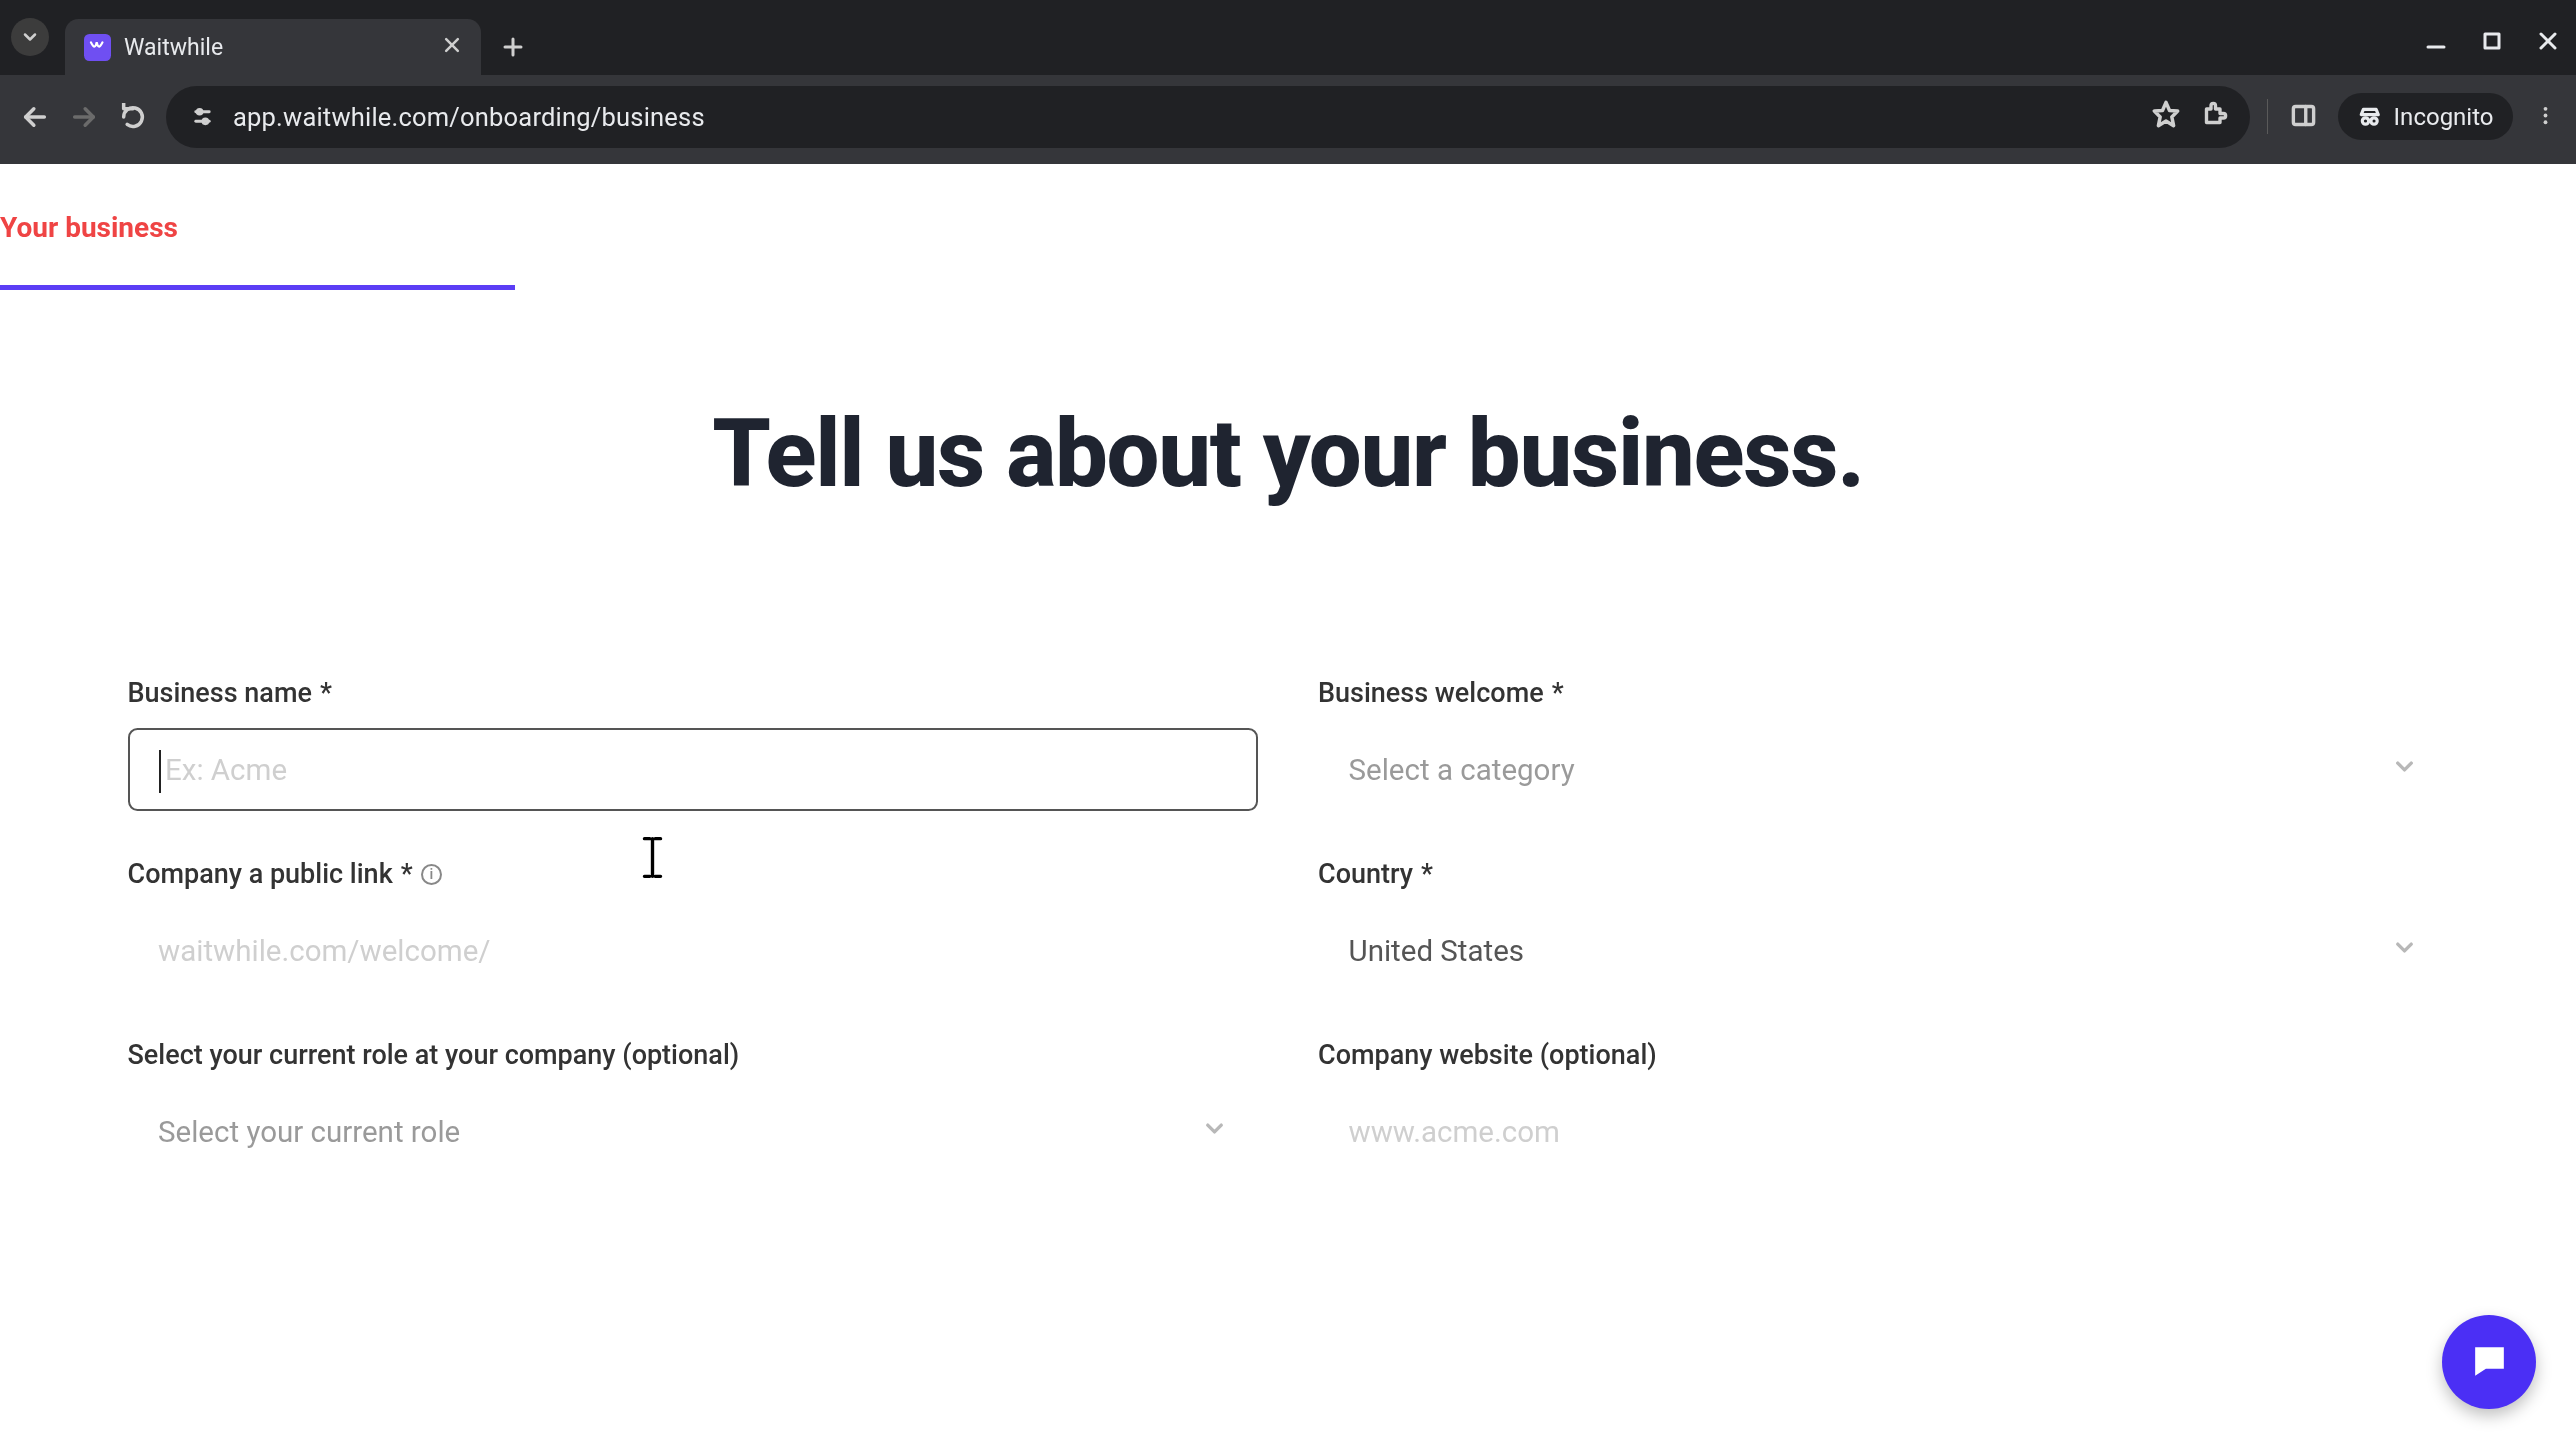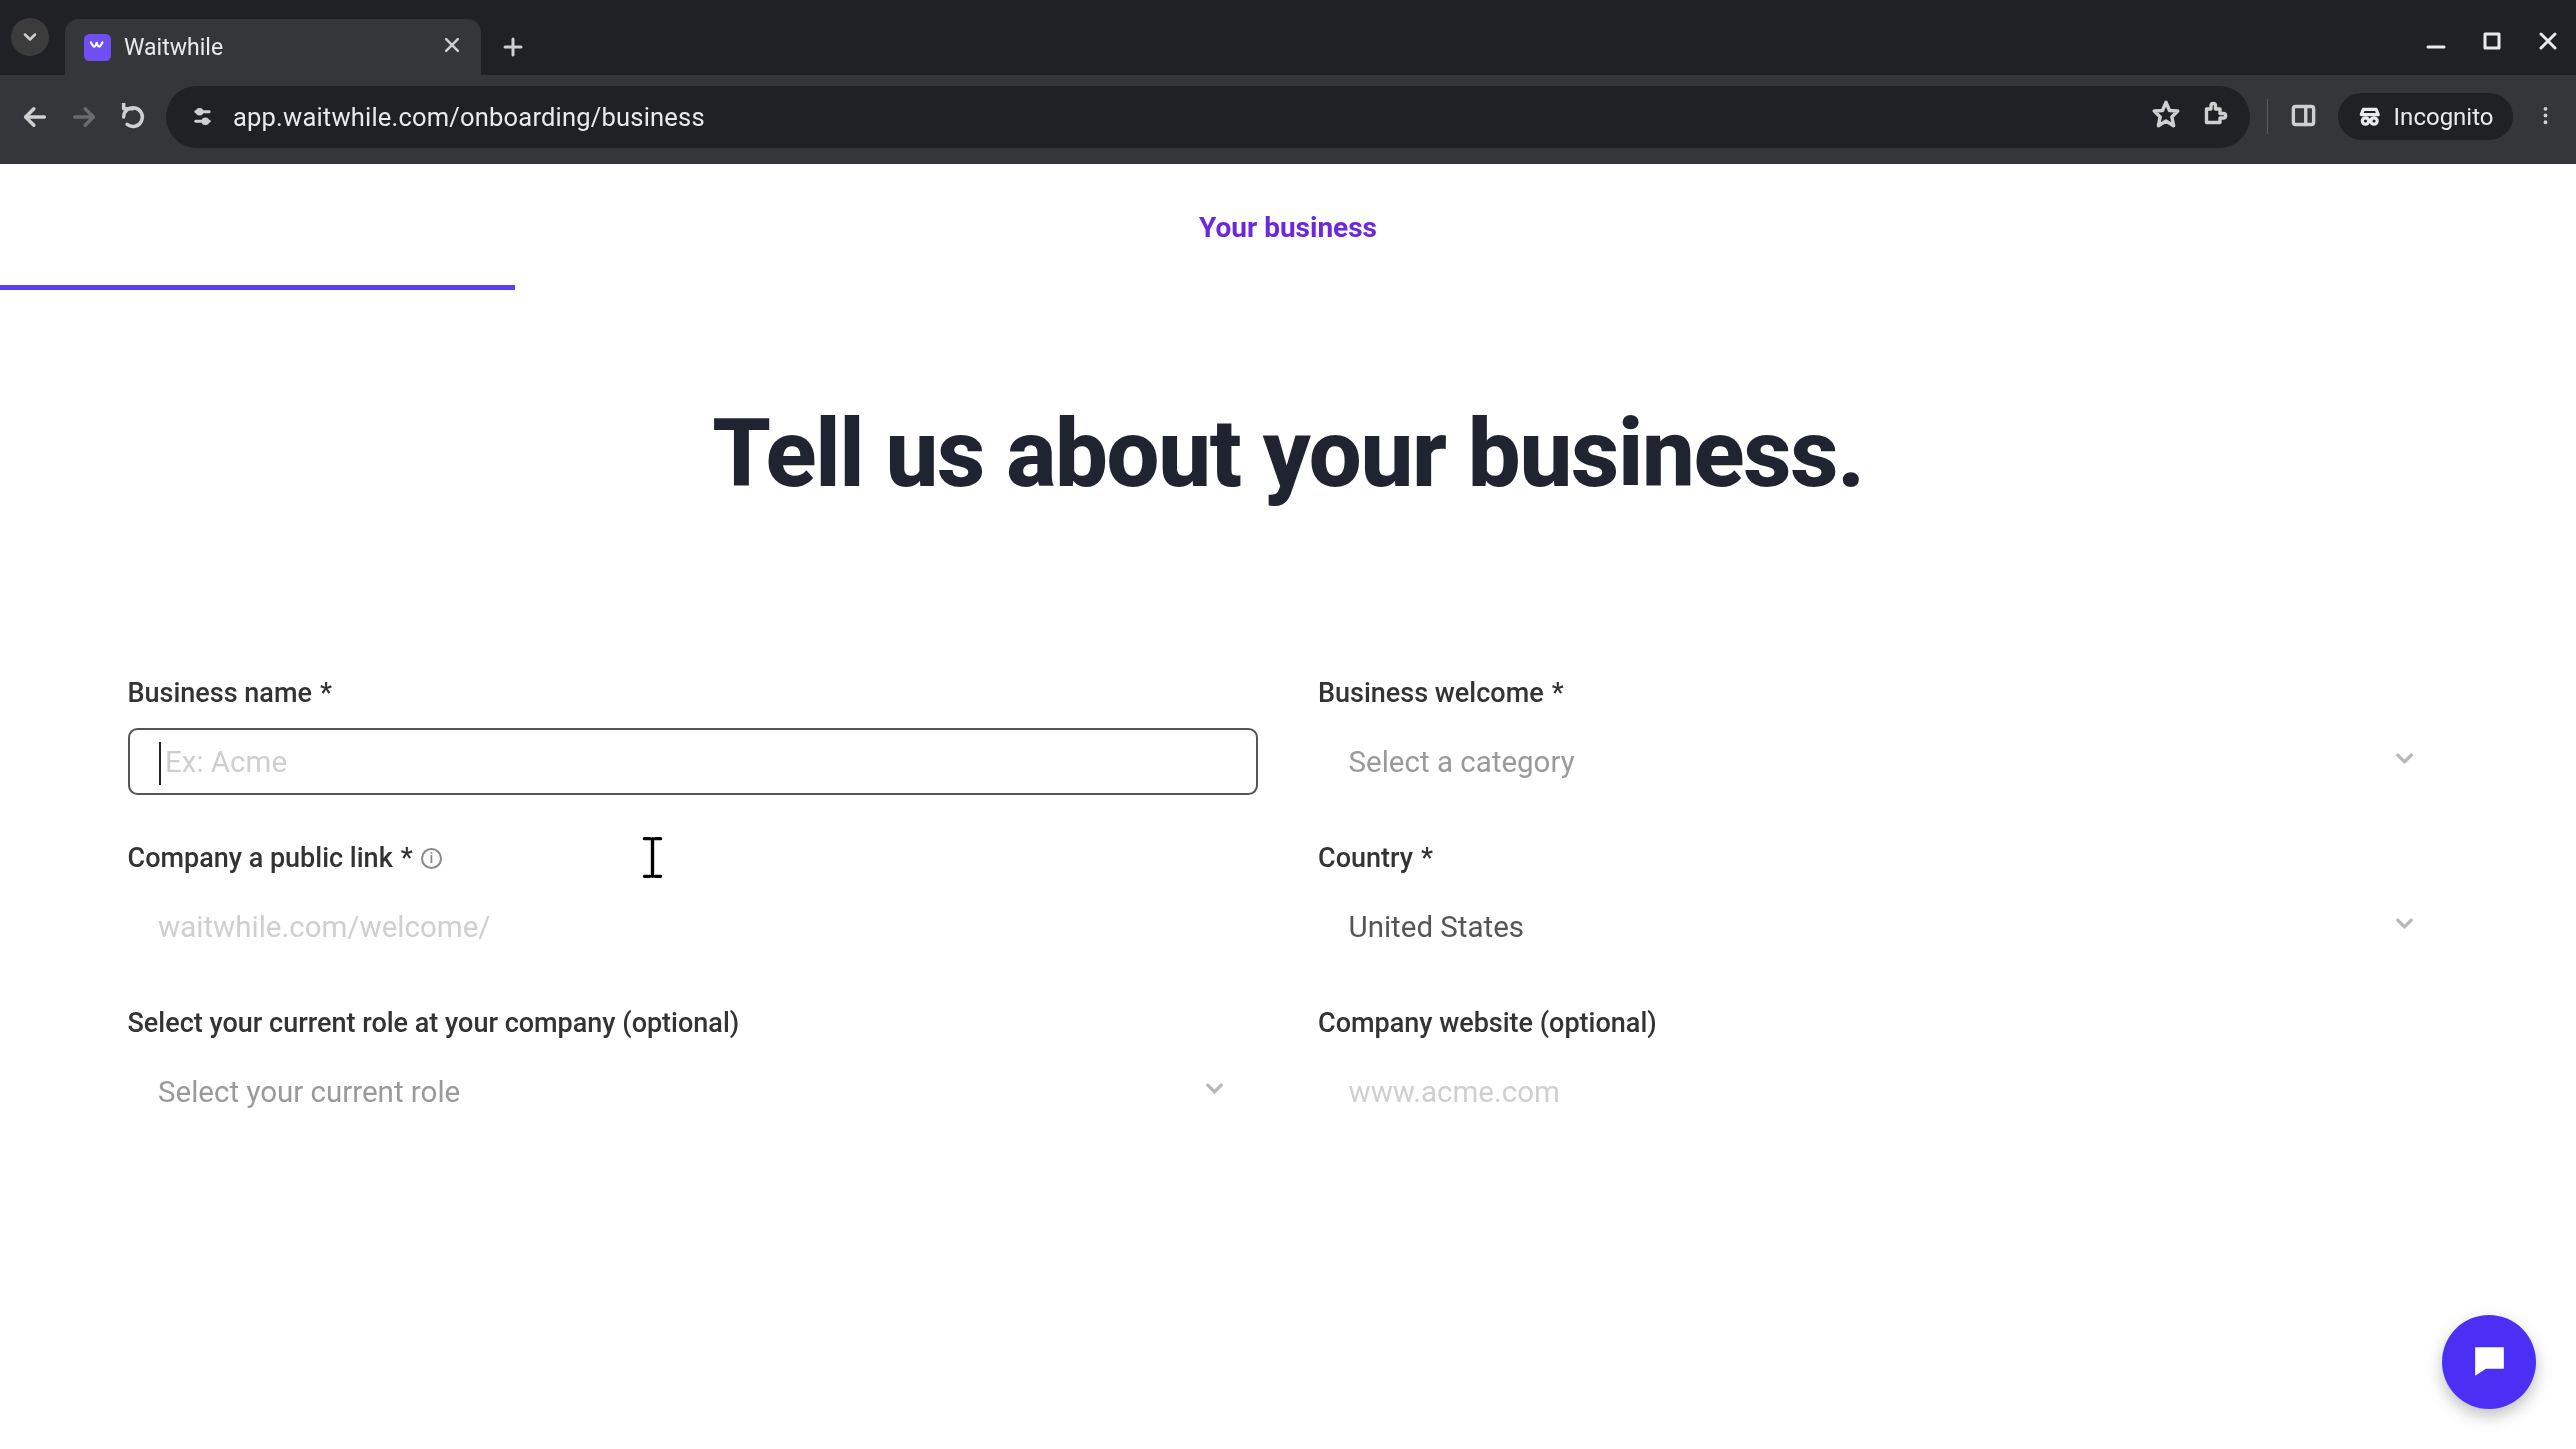--- a/index.html
+++ b/index.html
@@ -109,24 +109,23 @@
     padding:9.4px 19px; font-size:24px; color:#e8eaed;
   }
 
   
   .page {
     background:#fff;
     height: calc(1449px - 75px - 89px);
     position: relative;
   }
   .step-label {
-    text-align:center;
     font-weight:700;
     font-size:28px;
-    color:#6d28d9;
+    color:#ef4444;
     padding-top:47px;
   }
   .progress-track {
     position:absolute; left:0; top:121px;
     height:5.4px; background:#5b3df5;
   }
   .hero {
     text-align:center;
     font-weight:800;
     font-size:94px;
@@ -151,21 +150,21 @@
     margin-bottom:19px;
     display:flex; align-items:center; gap:8px;
   }
   .req { color:#333; }
   .info-icon {
     width:21.5px; height:21.5px; border:2px solid #888; border-radius:50%;
     display:inline-flex; align-items:center; justify-content:center;
     font-size:14.8px; color:#888;
   }
   .text-input, .select-box {
-    width:100%; height:67px;
+    width:100%; height:83px;
     border:1.3px solid #d0d0d0;
     border-radius:9.4px;
     font-size:29.5px;
     padding:0 29.5px;
     color:#333;
     background:#fff;
     display:flex; align-items:center;
   }
   .text-input.focused {
     border:2px solid #555;

